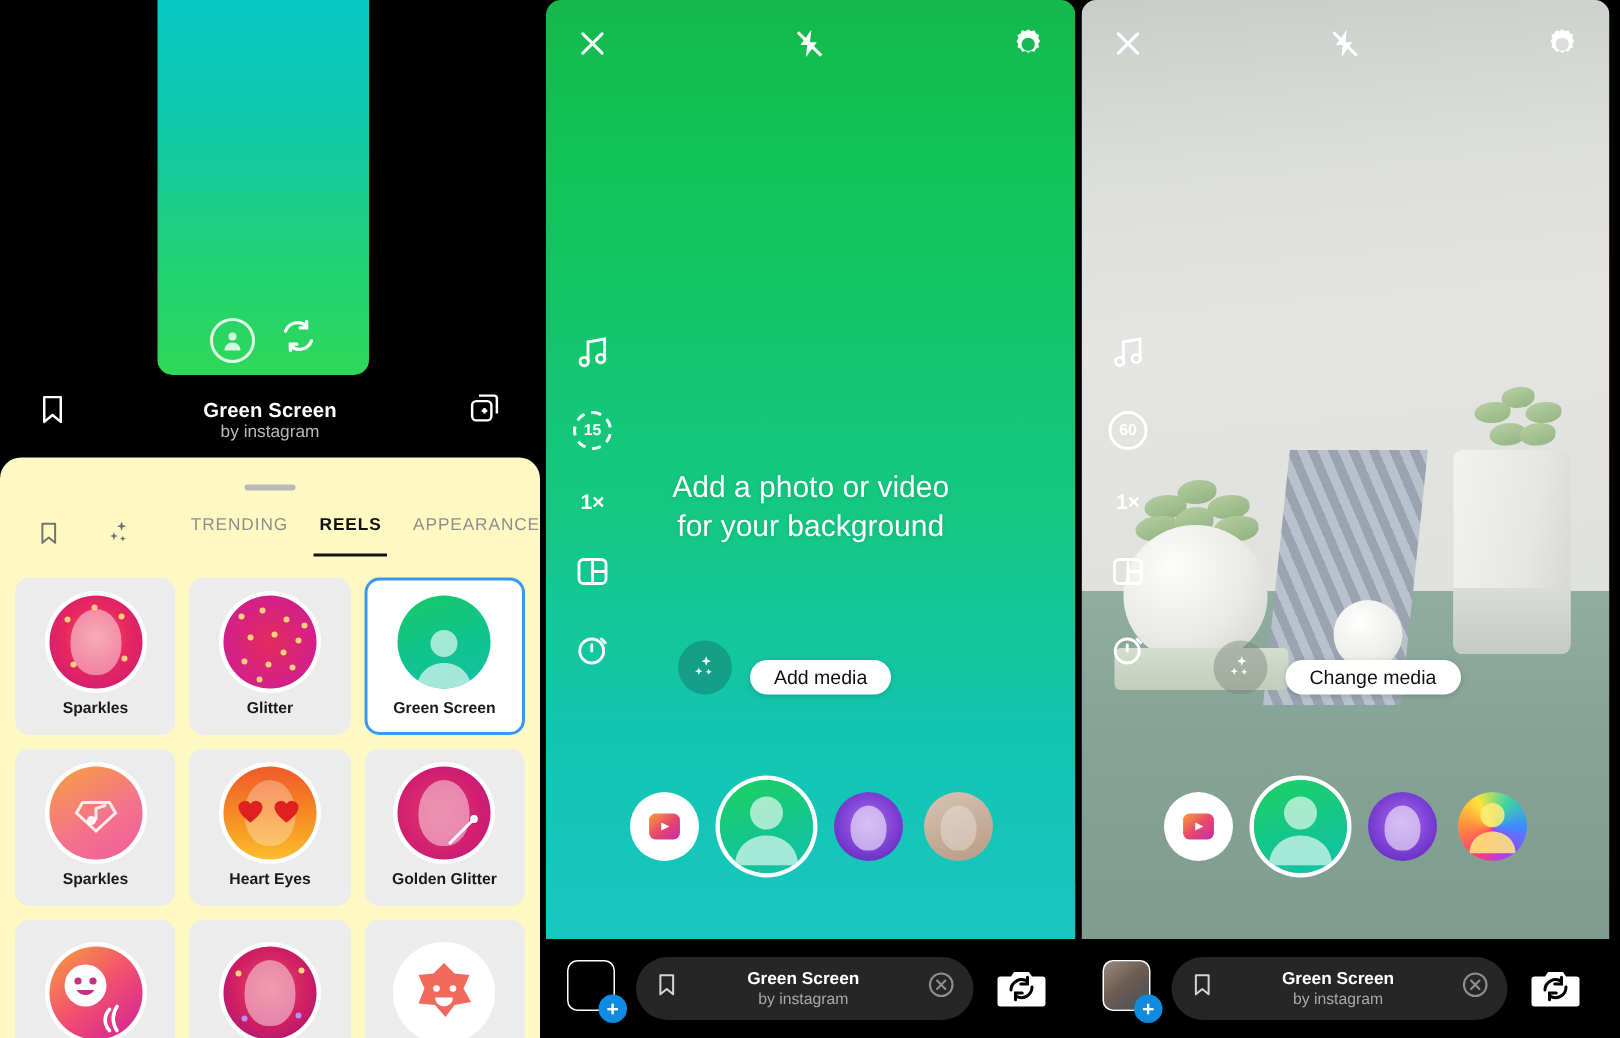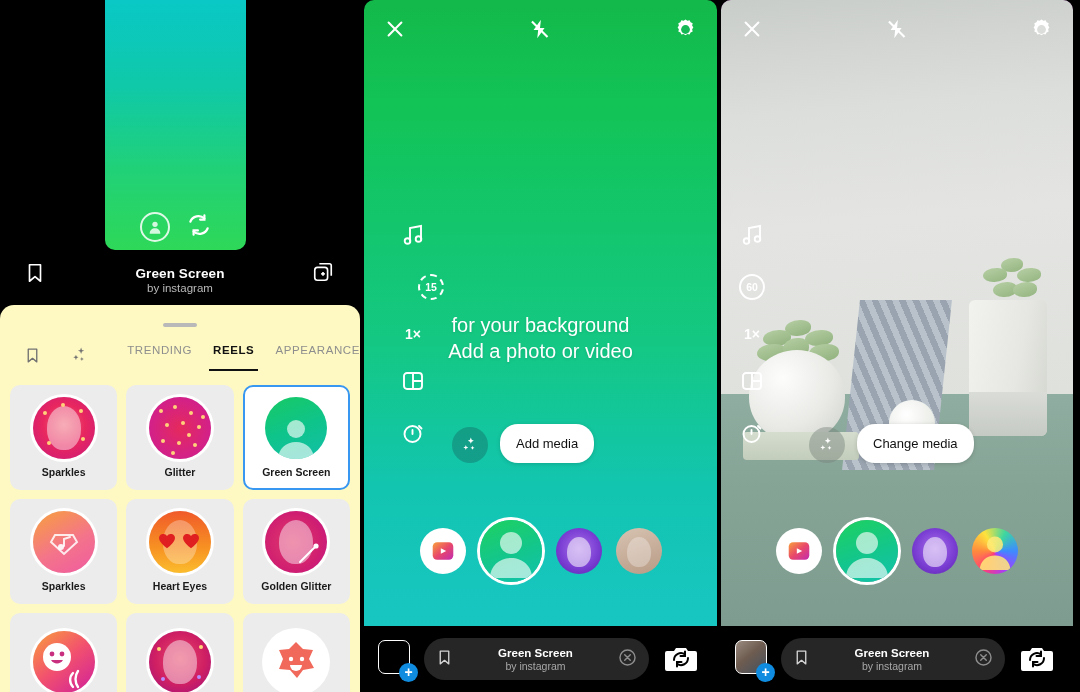--- a/index.html
+++ b/index.html
@@ -122,42 +122,42 @@
 
   
   .topbar { position: absolute; left: 0; right: 0; top: 0; height: 58px; display: flex; align-items: center; justify-content: space-between; padding: 0 20px; }
   .topbar svg { display: block; }
 
   
   .rail { position: absolute; left: 18px; top: 222px; display: flex; flex-direction: column; gap: 26px; align-items: center; }
   .rail-item { width: 26px; height: 26px; display: flex; align-items: center; justify-content: center; color: #fff; }
   .ring-num { width: 26px; height: 26px; border-radius: 50%; border: 2px solid #fff; display: flex; align-items: center; justify-content: center;
     font-size: 10.5px; font-weight: bold; color: #fff; }
-  .ring-dashed { border-style: dashed; border-width: 2px; margin-left: 36px; }
+  .ring-dashed { border-style: dashed; border-width: 2px; }
   .speed { font-size: 14px; font-weight: bold; color: #fff; }
 
   
   .hint { position: absolute; left: 0; right: 0; top: 312px; text-align: center; color: #fff; font-size: 20px; line-height: 1.32; text-shadow: 0 1px 3px rgba(0,0,0,.12); }
 
   
   .fx-row { position: absolute; left: 0; right: 0; bottom: 44px; display: flex; align-items: center; justify-content: center; gap: 14px; }
   .fx { width: 46px; height: 46px; border-radius: 50%; overflow: hidden; position: relative; }
   .fx.active { width: 62px; height: 62px; box-shadow: 0 0 0 3px #fff; }
   .fx-reels { background: #fff; display: flex; align-items: center; justify-content: center; }
   .fx-gs { background: linear-gradient(160deg, #1ed15f 0%, #13c68c 55%, #12c2ae 100%); }
   .fx-gem { background: radial-gradient(circle at 50% 45%, #a972e8 0%, #7b3fd4 55%, #5a22ad 100%); }
   .fx-face { background: linear-gradient(160deg, #d7c3b2, #b89b85); }
   .fx-rainbow { background: conic-gradient(from 210deg, #ff3d77, #ff8a3d, #ffe23d, #3dd6a0, #3d8bff, #a33dff, #ff3d77); }
   .fx-inner-person { position: absolute; left: 50%; bottom: 0; transform: translateX(-50%); }
   .fx-oval { position: absolute; left: 50%; top: 52%; transform: translate(-50%,-50%); width: 24px; height: 30px; border-radius: 50% 50% 45% 45%; background: rgba(255,255,255,.55); }
 
   .sparkle-btn { position: absolute; left: 88px; bottom: 163px; width: 36px; height: 36px; border-radius: 50%;
     background: rgba(20,120,110,.5); display: flex; align-items: center; justify-content: center; }
   .panel3 .sparkle-btn { background: rgba(120,130,125,.45); }
-  .tooltip { position: absolute; bottom: 163px; left: 136px; background: #fff; border-radius: 18px; padding: 12px 16px;
+  .tooltip { position: absolute; bottom: 163px; left: 136px; background: #fff; border-radius: 18px; padding: 4px 16px;
     font-size: 13px; color: #111; font-weight: normal; white-space: nowrap; box-shadow: 0 1px 4px rgba(0,0,0,.16); }
 
   
   .bottombar { position: absolute; left: 0; right: 0; bottom: 0; height: 66px; background: #000; display: flex; align-items: center; padding: 0 14px; gap: 10px; }
   .gal { position: relative; width: 36px; height: 38px; flex: 0 0 auto; }
   .gal-box { position: absolute; left: 0; top: 0; width: 32px; height: 34px; border-radius: 7px; border: 1.5px solid #fff; background: #000; overflow: hidden; }
   .gal-box.photo { background: linear-gradient(140deg, #9a8b80 0%, #6e5c50 45%, #44505e 100%); border-color: #fff; }
   .gal-plus { position: absolute; right: -4px; bottom: -4px; width: 19px; height: 19px; border-radius: 50%; background: #0f8ce0;
     color: #fff; font-size: 14px; line-height: 18px; text-align: center; font-weight: bold; }
   .pill { flex: 1; height: 42px; border-radius: 21px; background: #262626; display: flex; align-items: center; padding: 0 12px; }
@@ -414,22 +414,22 @@
         <div class="rail-item">
           <svg width="24" height="24" viewBox="0 0 24 24" fill="none" stroke="#fff" stroke-width="1.9" stroke-linecap="round">
               <circle cx="11.5" cy="13" r="8"></circle>
               <path d="M11.5 13V9"></path>
               <path d="M18 5l2.5 2.5"></path>
             </svg>
         </div>
       </div>
 
       <div class="hint">
+        <div>Add a photo or video</div>
         <div>for your background</div>
-        <div>Add a photo or video</div>
       </div>
 
       <div class="sparkle-btn">
         <svg width="20" height="20" viewBox="0 0 24 24" fill="#fff">
           <path d="M13 3l1 2.6L16.6 7 14 8l-1 2.6L12 8 9.4 7 12 5.6z"></path>
           <path d="M7 12l.8 2.2L10 15l-2.2.8L7 18l-.8-2.2L4 15l2.2-.8z"></path>
           <path d="M15 13l.7 1.7 1.7.7-1.7.7-.7 1.7-.7-1.7-1.7-.7 1.7-.7z"></path>
         </svg>
       </div>
       <div class="tooltip">Add media</div>

